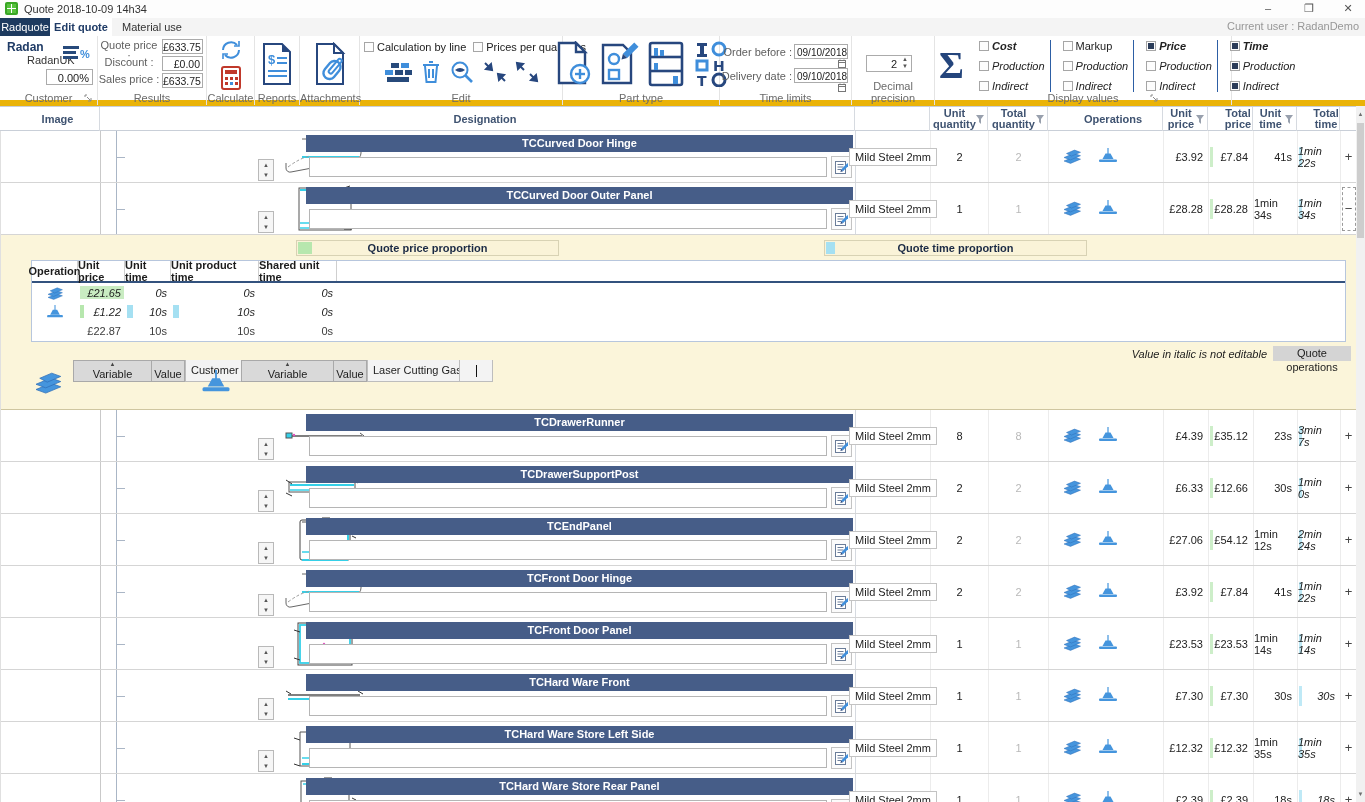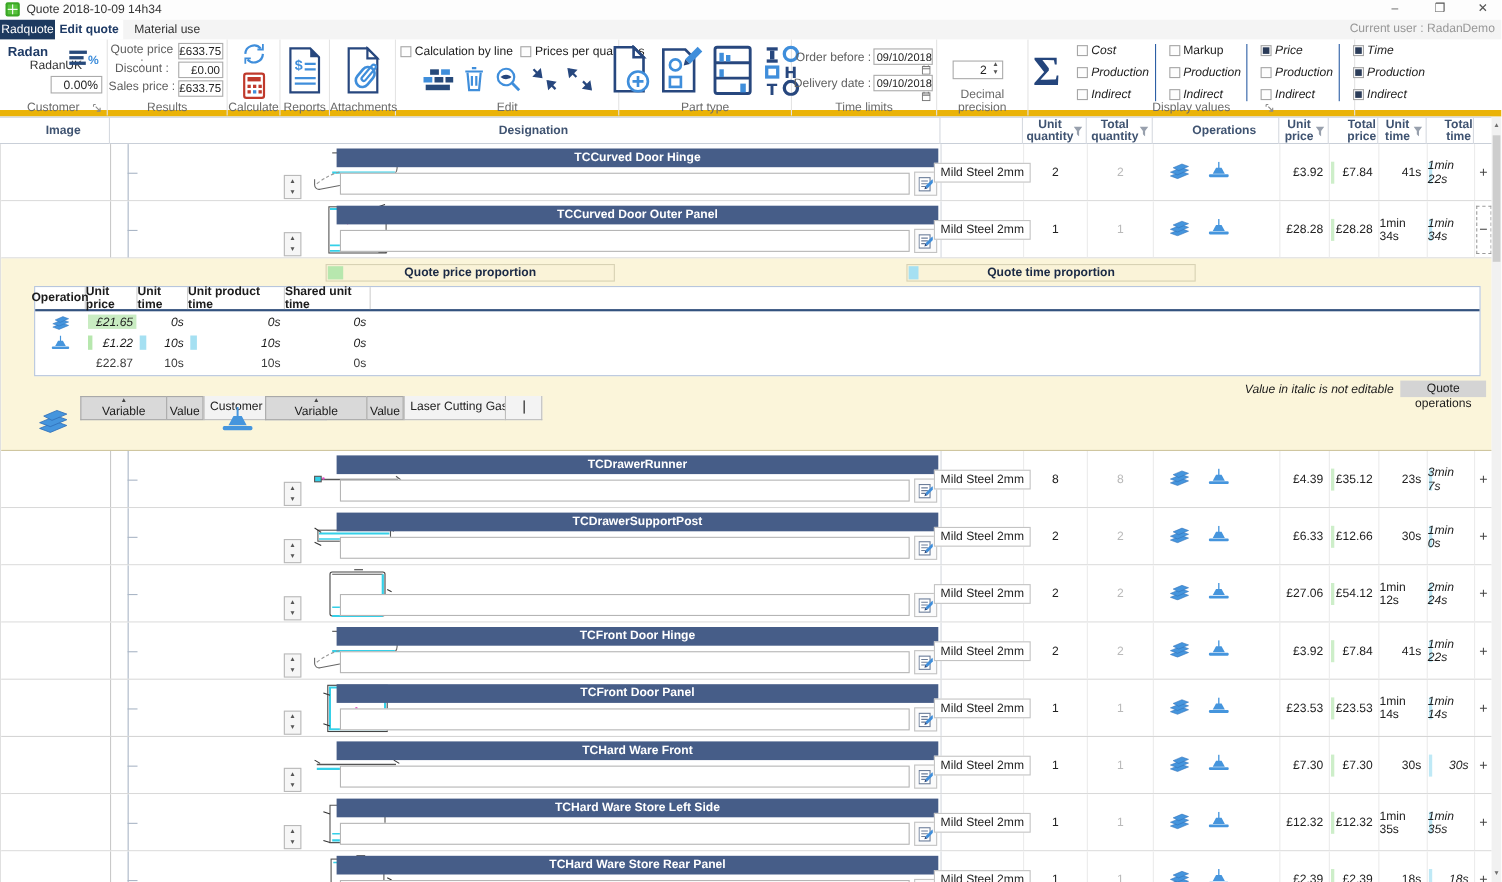--- a/index.html
+++ b/index.html
@@ -64,21 +64,21 @@
   .sec-decimal { left:852px; width:83px; }
   .dp-box { position:absolute; left:14px; top:19px; width:46px; height:17px; border:1px solid #ababab; background:#fff; text-align:right; padding:2px 14px 0 0; }
   .dp-spin { position:absolute; left:48px; top:20px; width:10px; height:15px; font-size:6px; color:#555; line-height:7px; text-align:center; }
 
   .sec-display { left:935px; width:297px; }
   .sigma { position:absolute; left:4px; top:7px; font-size:38px; font-weight:bold; color:#24457c; font-family:"Liberation Serif", serif; }
   .dv-groups { position:absolute; left:38px; top:4px; display:flex; height:52px; }
   .dv-col { padding:0 5px 0 6px; display:flex; flex-direction:column; justify-content:space-between; height:52px; }
   .dv-col + .dv-col { border-left:1px solid #2d5fa5;padding-left:12px; }
   .dv-item { display:flex; align-items:center; gap:3px; white-space:nowrap; }
-  .dv-item.it { font-style:italic; } .dv-item.bd { font-weight:normal; }
+  .dv-item.it { font-style:italic; } .dv-item.bd { font-weight:bold; }
 
   .sec-filler { left:1232px; width:133px; border-right:none; }
 
   
   .grid-head { position:absolute; left:0; top:106px; width:1356px; height:25px; display:grid;
     grid-template-columns:100px 755px 75px 58px 60px 115px 45px 45px 44px 43px 16px;
     border-top:1px solid #c9cfd8; border-bottom:1px solid #c9cfd8; background:#fff; }
   .hcell { position:relative; border-right:1px solid #d6dae0; color:#3f5371; font-weight:bold;
     display:flex; align-items:center; justify-content:center; text-align:center; line-height:11px; padding:1px 10px 1px 2px; }
   .hcell.nofilter { padding:1px 2px;margin-left:16px; }
@@ -906,20 +906,21 @@
           <svg width="120" height="48" viewBox="0 0 120 48">
             <rect x="36" y="4" width="50" height="40" fill="#fff" stroke="#444" rx="2"></rect>
             <line x1="38" y1="6" x2="84" y2="6" stroke="#555"></line>
             <line x1="38" y1="44" x2="84" y2="44" stroke="#35d0e8" stroke-width="2"></line>
             <line x1="84" y1="6" x2="84" y2="42" stroke="#35d0e8" stroke-width="2"></line>
             <line x1="38" y1="36" x2="84" y2="36" stroke="#35d0e8" stroke-width="1.4"></line>
             <path d="M58 2 l8 0 M88 20 l4 2 M58 40 l8 0" stroke="#333"></path>
           </svg>
         </div>
       <div class="spin">▲<br>▼</div>
+      <div class="dbar"><span class="dtext">TCEndPanel</span></div>
       <div class="dinput"></div>
       <div class="dbtn">
           <svg width="13" height="15" viewBox="0 0 13 15">
             <rect x="0.5" y="1.5" width="10" height="12" fill="#fff" stroke="#6b7d99"></rect>
             <g stroke="#6b7d99">
               <line x1="2.5" y1="4.5" x2="8.5" y2="4.5"></line>
               <line x1="2.5" y1="7" x2="8.5" y2="7"></line>
               <line x1="2.5" y1="9.5" x2="6.5" y2="9.5"></line>
             </g>
             <g transform="rotate(45 9 8)">

